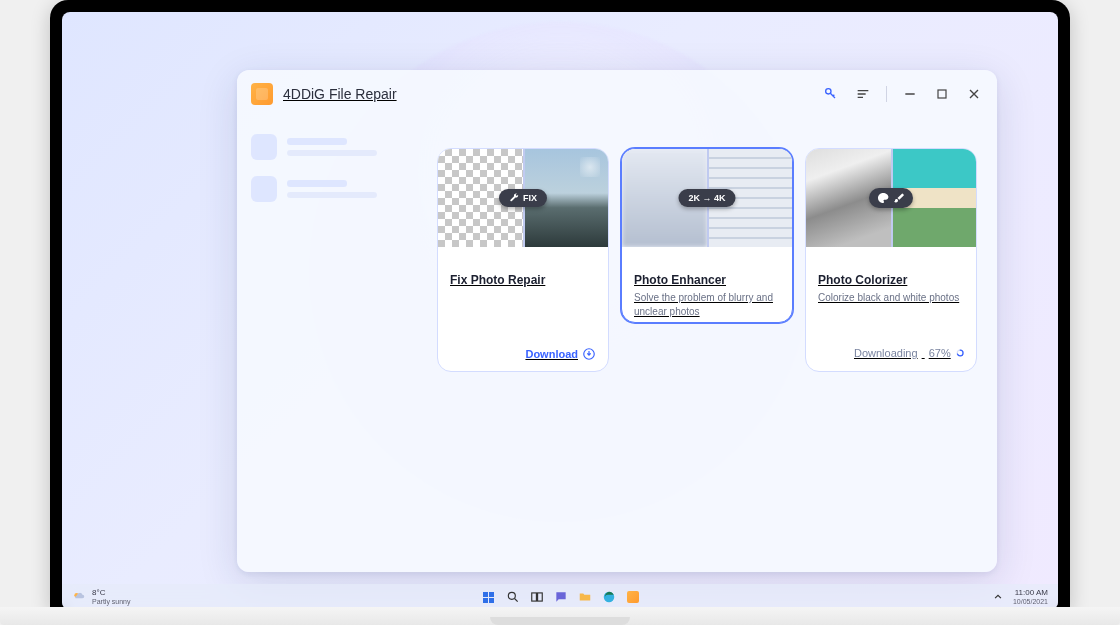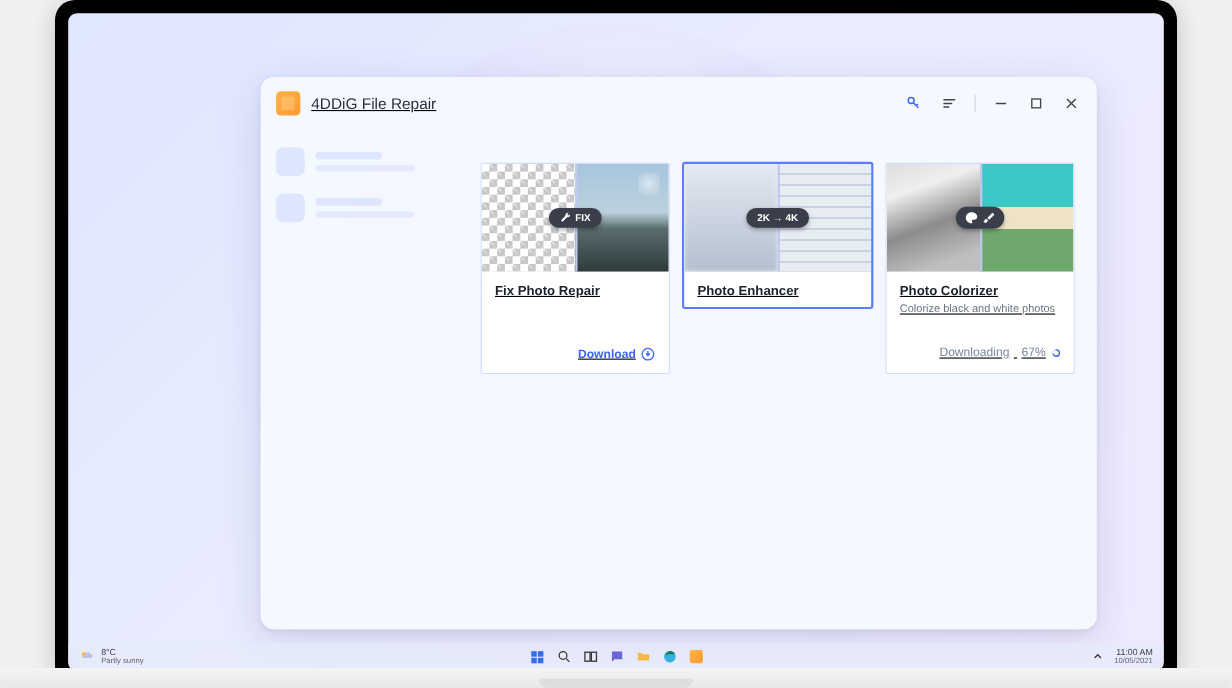--- a/index.html
+++ b/index.html
@@ -117,23 +117,24 @@
     .ghost-line2 { height:6px; width:90px; background:#c8d3f7; border-radius:3px;}
     .content {
       flex:1; padding: 30px 20px 18px;
       display:flex; gap:12px; align-items:flex-start;
       overflow-x: hidden;
     }
     .card {
       width: 176px;
       background:#fff;
       border:1px solid #d3dcff;
-      border-radius:2px;
+      border-radius:14px;
       display:flex; flex-direction:column;
       overflow:hidden;
+      gap:16px;
     }
     .card.selected { border-color:#5a7dff; box-shadow: 0 0 0 1px #5a7dff; }
     .thumb { height:98px; position:relative; overflow:hidden; background:#eef0f8;}
     .thumb-split { position:absolute; inset:0; display:flex;}
     .thumb-left, .thumb-right { flex:1; position:relative; }
     
     .checker { background-image:
       linear-gradient(45deg,#c7c7c7 25%,transparent 25%,transparent 75%,#c7c7c7 75%),
       linear-gradient(45deg,#c7c7c7 25%,transparent 25%,transparent 75%,#c7c7c7 75%);
       background-size:14px 14px; background-position:0 0,7px 7px; background-color:#fff;}
@@ -267,20 +268,21 @@
                 <div class="thumb-left building-blur"></div>
                 <div class="thumb-right building-sharp"></div>
               </div>
               <div class="thumb-sep"></div>
               <div class="badge-pill">
                 <span>2K → 4K</span>
               </div>
             </div>
             <div class="card-body">
               <div class="card-title">Photo Enhancer</div>
+              <div class="card-desc">Solve the problem of blurry and unclear photos</div>
             </div>
           </div>
 
           <div class="card">
             <div class="thumb">
               <div class="thumb-split">
                 <div class="thumb-left bw-img"></div>
                 <div class="thumb-right color-img"></div>
               </div>
               <div class="thumb-sep"></div>

